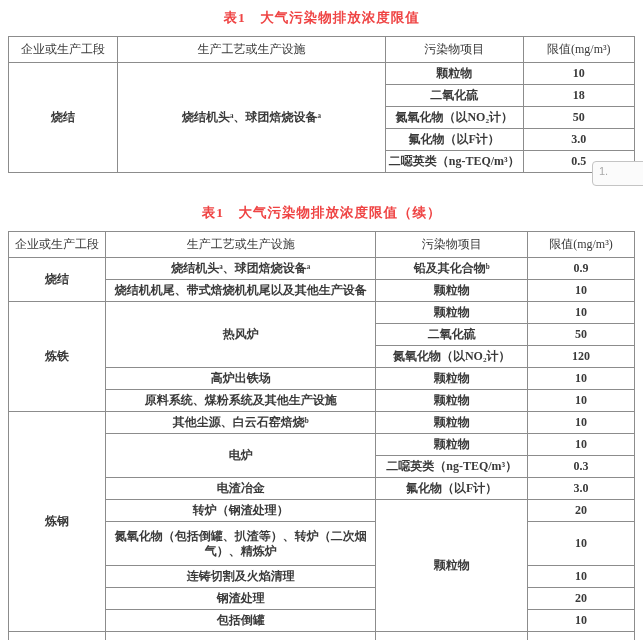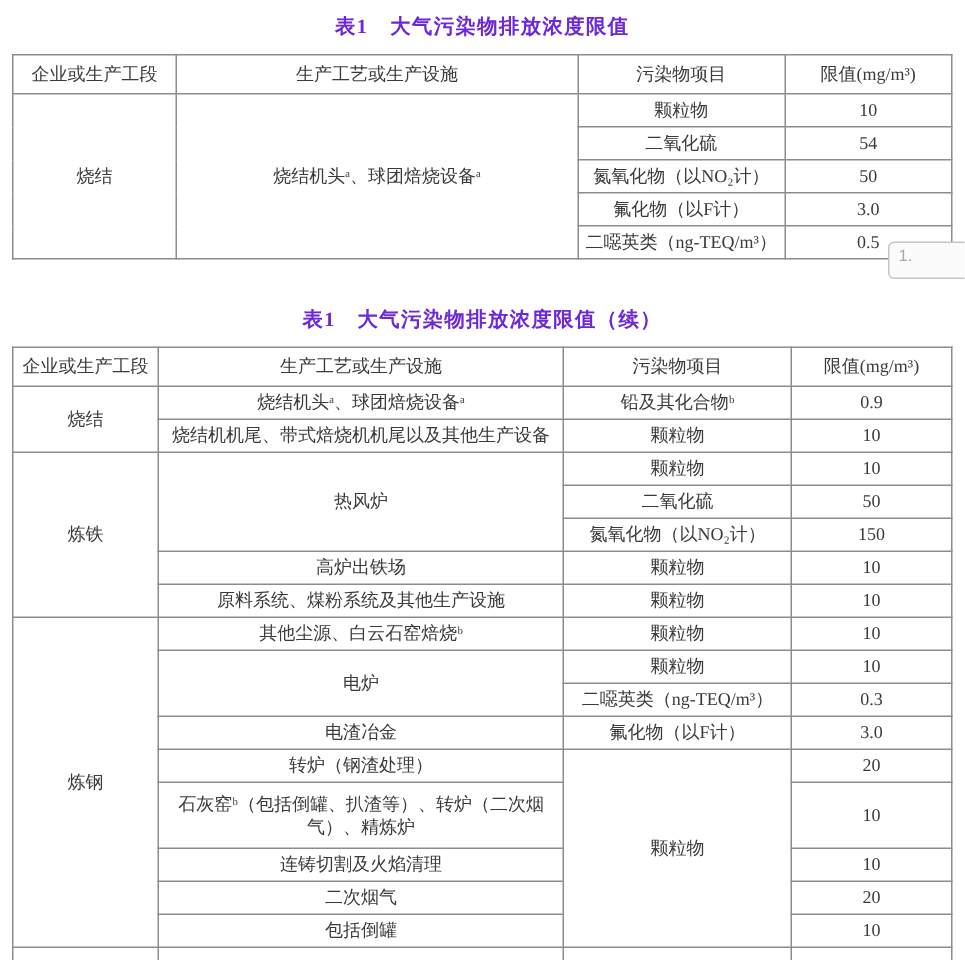--- a/index.html
+++ b/index.html
@@ -12,21 +12,21 @@
   }
   .page {
     position: relative;
     width: 643px; height: 640px;
     padding: 0 8px;
     background: #ffffff;
   }
   .tbl-title {
     text-align: center;
     font-weight: bold;
-    color: #6d28d9;
+    color: #ef4444;
     font-size: 13.5px;
     padding-top: 9px;
     padding-bottom: 9px;
     letter-spacing: 1px;
   }
   .tbl-title.second { padding-top: 31px; }
   table.t {
     width: 100%;
     border-collapse: collapse;
     table-layout: fixed;
@@ -35,21 +35,21 @@
     border: 1px solid #8c8c8c;
     text-align: center;
     vertical-align: middle;
     font-size: 12px;
     font-weight: normal;
     line-height: 1.25;
     padding: 1px 2px;
     overflow: hidden;
   }
   table.t tr.hdr th { height: 26px; margin-left: 36px; }
-  table.t tr.datarow td { height: 22px; }
+  table.t tr.datarow td { height: 22px; font-weight: bold; }
   table.t tr.datarow.tall td { height: 44px; }
   table.t tr.partial td { height: 20px; border-bottom: none; }
   .badge {
     position: absolute;
     top: 161px;
     left: 592px;
     width: 62px;
     height: 25px;
     background: #fbfbfb;
     border: 1px solid #c4c4c4;
@@ -83,21 +83,21 @@
       <th>限值(mg/m³)</th>
     </tr>
     <tr class="datarow">
       <td rowspan="5">烧结</td>
       <td rowspan="5">烧结机头ᵃ、球团焙烧设备ᵃ</td>
       <td>颗粒物</td>
       <td>10</td>
     </tr>
     <tr class="datarow">
       <td>二氧化硫</td>
-      <td>54</td>
+      <td>18</td>
     </tr>
     <tr class="datarow">
       <td>氮氧化物（以NO₂计）</td>
       <td>50</td>
     </tr>
     <tr class="datarow">
       <td>氟化物（以F计）</td>
       <td>3.0</td>
     </tr>
     <tr class="datarow">
@@ -143,21 +143,21 @@
       <td rowspan="3">热风炉</td>
       <td>颗粒物</td>
       <td>10</td>
     </tr>
     <tr class="datarow">
       <td>二氧化硫</td>
       <td>50</td>
     </tr>
     <tr class="datarow">
       <td>氮氧化物（以NO₂计）</td>
-      <td>150</td>
+      <td>120</td>
     </tr>
     <tr class="datarow">
       <td>高炉出铁场</td>
       <td>颗粒物</td>
       <td>10</td>
     </tr>
     <tr class="datarow">
       <td>原料系统、煤粉系统及其他生产设施</td>
       <td>颗粒物</td>
       <td>10</td>
@@ -181,29 +181,29 @@
       <td>电渣冶金</td>
       <td>氟化物（以F计）</td>
       <td>3.0</td>
     </tr>
     <tr class="datarow">
       <td>转炉（钢渣处理）</td>
       <td rowspan="5">颗粒物</td>
       <td>20</td>
     </tr>
     <tr class="datarow tall">
-      <td>石灰窑ᵇ（包括倒罐、扒渣等）、转炉（二次烟气）、精炼炉</td>
+      <td>氮氧化物（包括倒罐、扒渣等）、转炉（二次烟气）、精炼炉</td>
       <td>10</td>
     </tr>
     <tr class="datarow">
       <td>连铸切割及火焰清理</td>
       <td>10</td>
     </tr>
     <tr class="datarow">
-      <td>二次烟气</td>
+      <td>钢渣处理</td>
       <td>20</td>
     </tr>
     <tr class="datarow">
       <td>包括倒罐</td>
       <td>10</td>
     </tr>
     <tr class="partial">
       <td></td>
       <td></td>
       <td></td>

